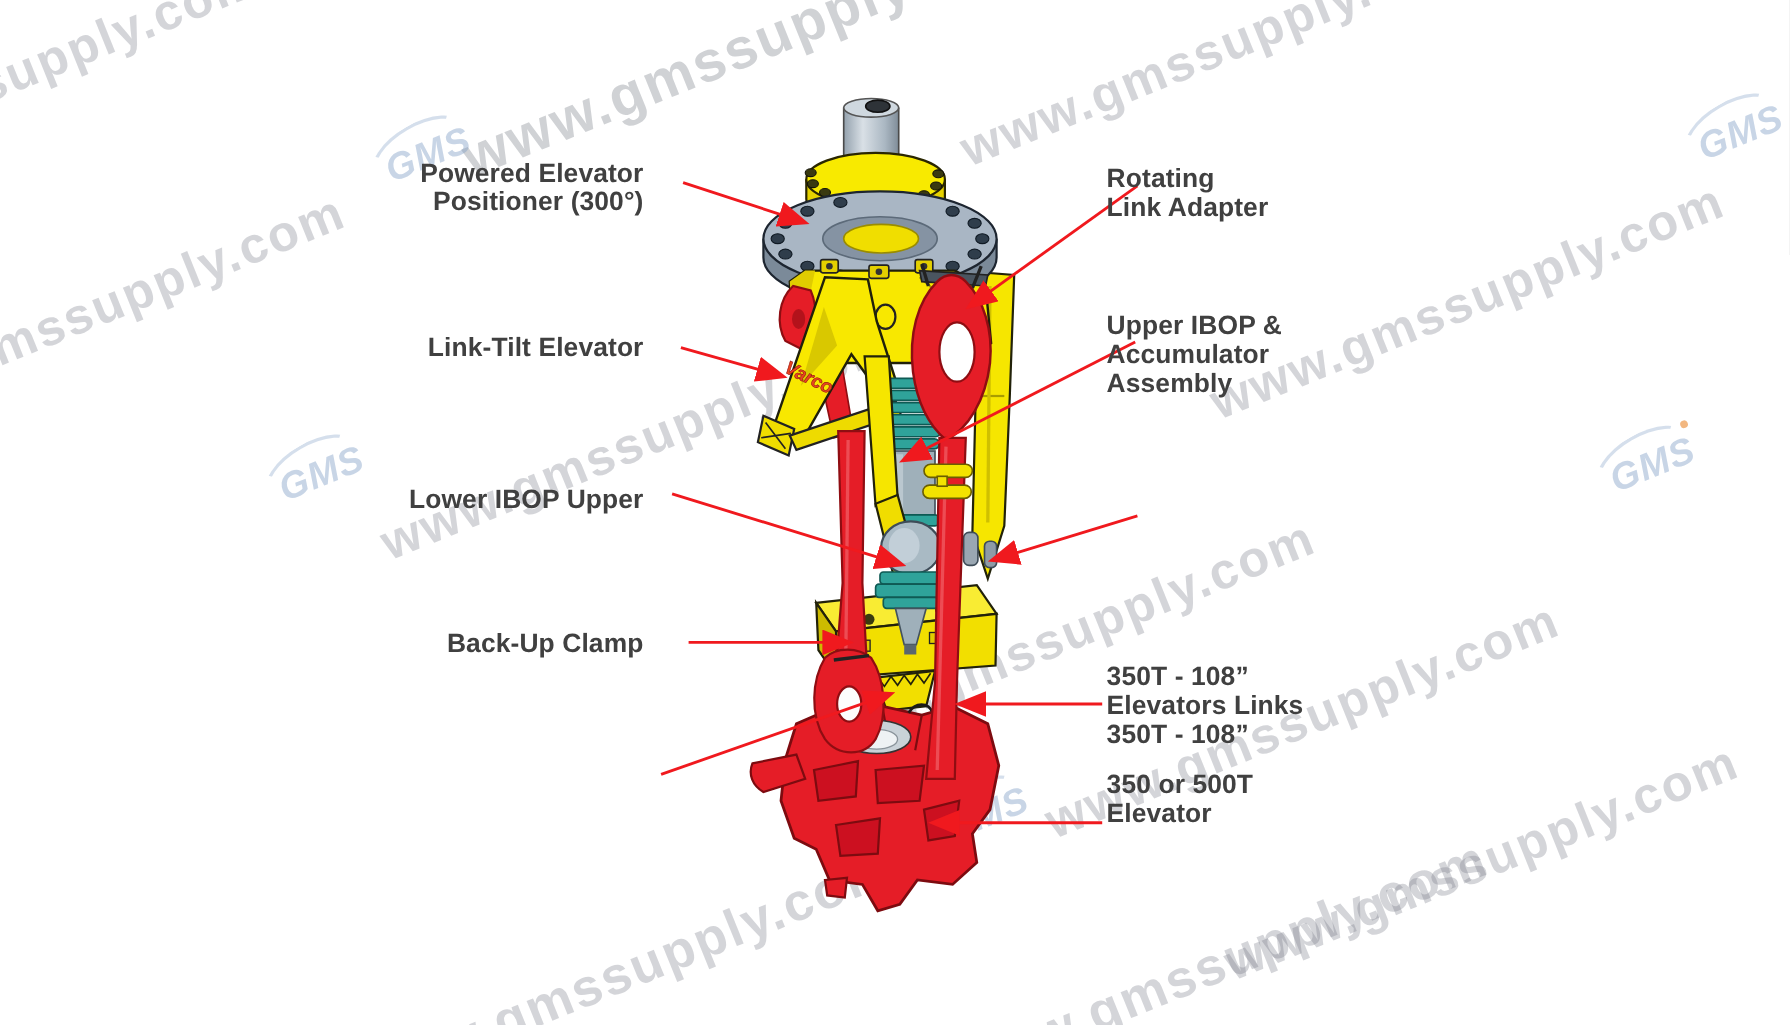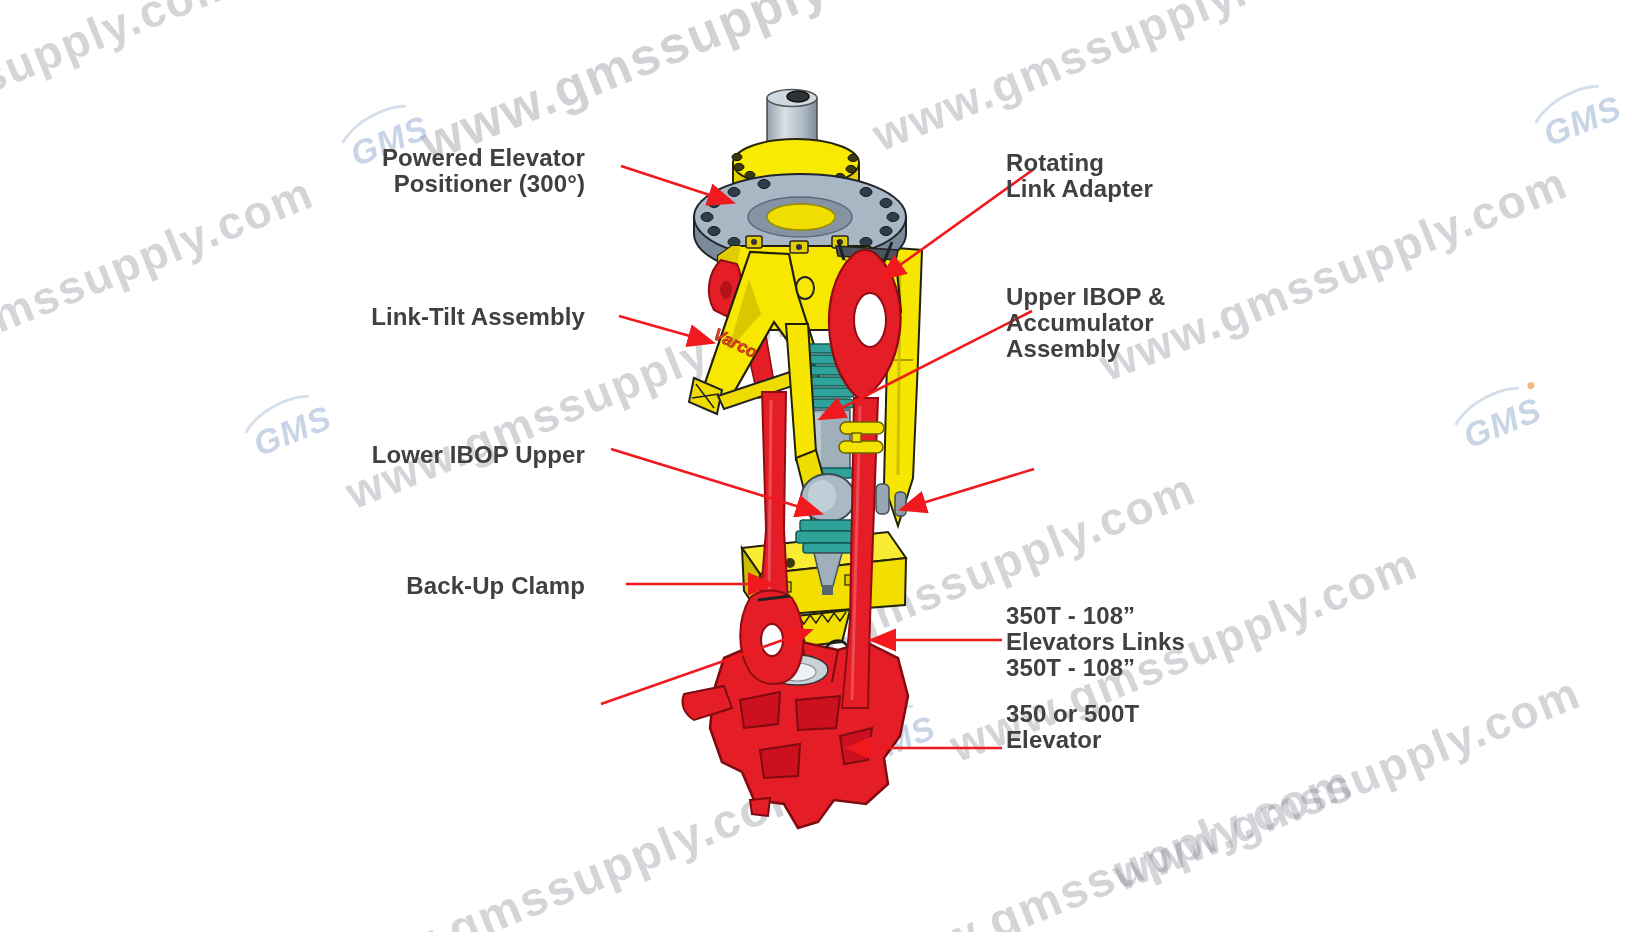--- a/index.html
+++ b/index.html
@@ -257,21 +257,21 @@
       <line x1="601" y1="704" x2="809" y2="631" marker-end="url(#ah)"></line>
       <line x1="1002" y1="748" x2="849" y2="748" marker-end="url(#ah)"></line>
     </g>
   </svg>
 
   <div class="lbl left" style="top:145px">
     <div>Powered Elevator</div>
     <div>Positioner (300°)</div>
   </div>
   <div class="lbl left" style="top:304px">
-    <div>Link-Tilt Assembly</div>
+    <div>Link-Tilt Elevator</div>
   </div>
   <div class="lbl left" style="top:442px">
     <div>Lower IBOP Upper</div>
   </div>
   <div class="lbl left" style="top:573px">
     <div>Back-Up Clamp</div>
   </div>
 
   <div class="lbl right" style="top:150px">
     <div>Rotating</div>

